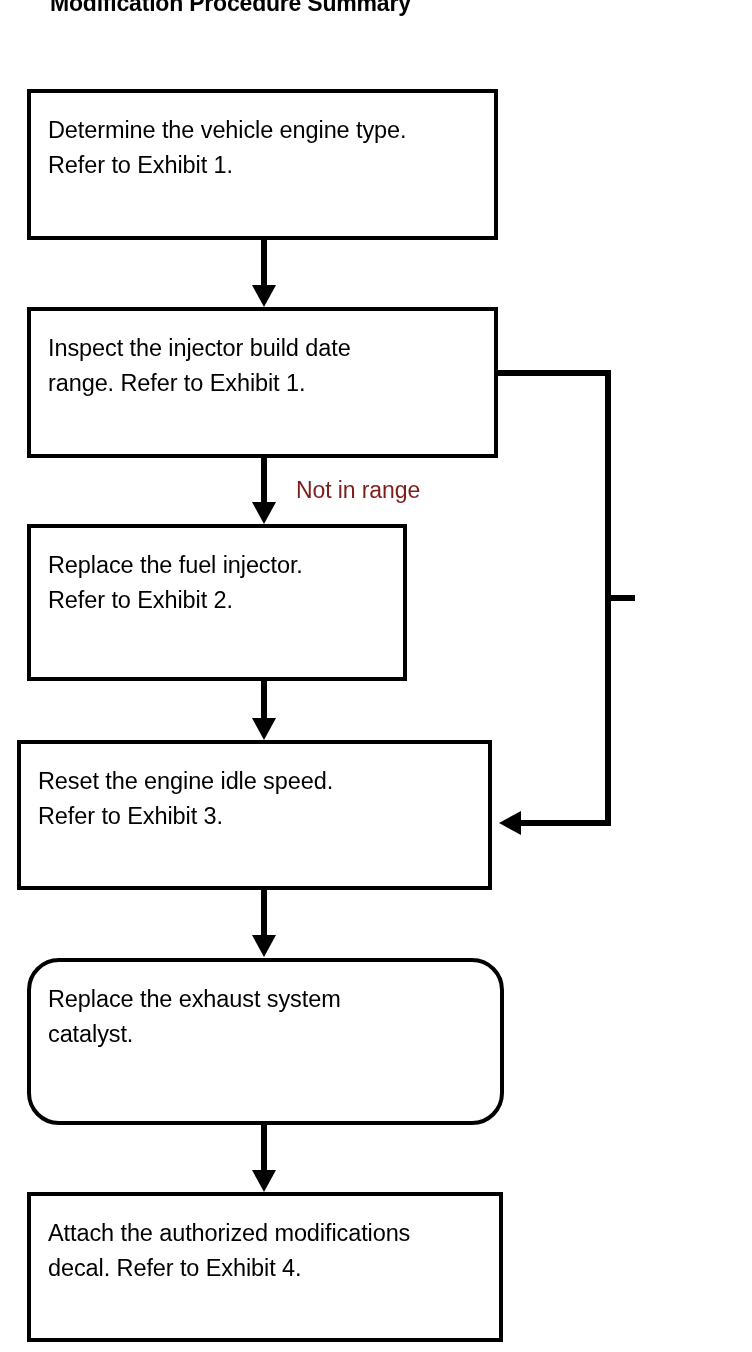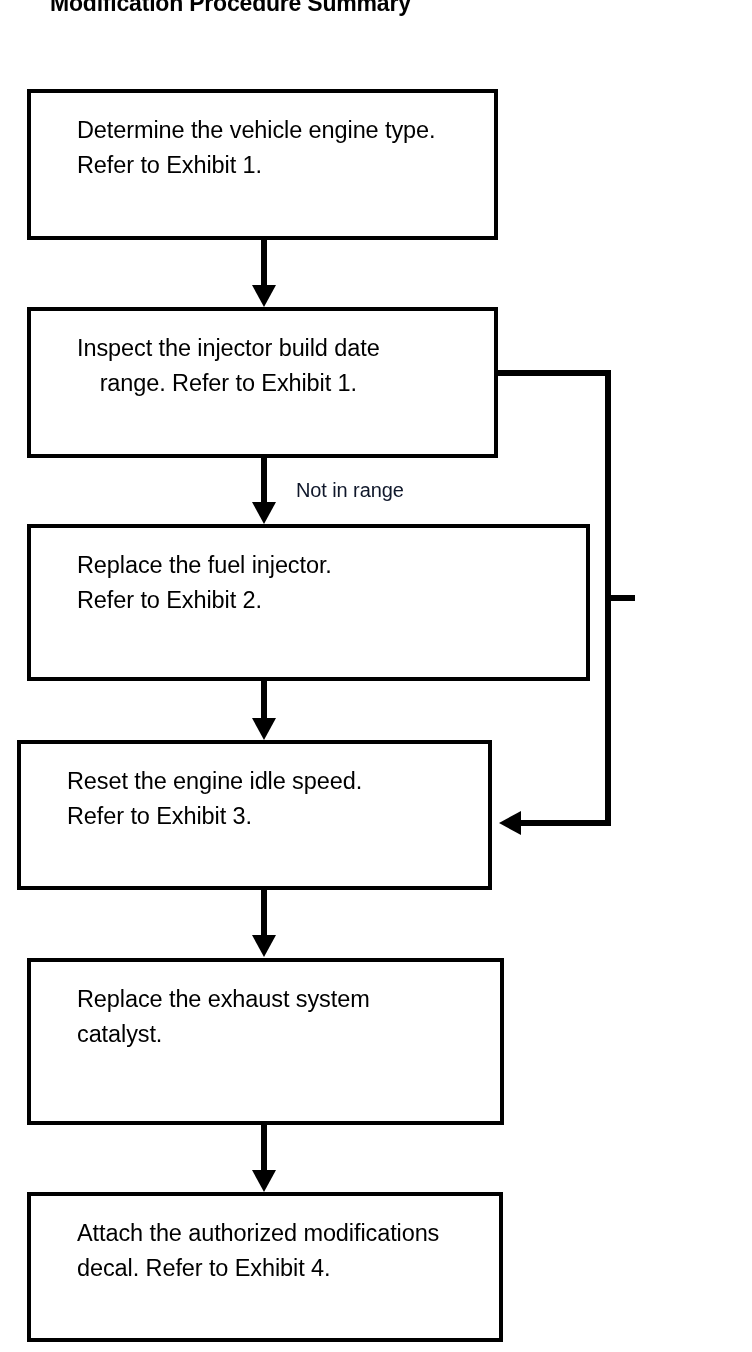--- a/index.html
+++ b/index.html
@@ -38,21 +38,20 @@
   }
   .node-text {
     position: absolute;
     left: 17px;
     top: 20px;
     font-size: 23.5px;
     line-height: 35px;
     letter-spacing: -0.1px;
     white-space: pre-line;
     color: #000000;
-    margin-left: 29px;
   }
   
   .vline {
     position: absolute;
     width: 6px;
     background: #000000;
   }
   .hline {
     position: absolute;
     height: 6px;
@@ -69,25 +68,25 @@
   .arrow-left {
     position: absolute;
     width: 0;
     height: 0;
     border-top: 12px solid transparent;
     border-bottom: 12px solid transparent;
     border-right: 22px solid #000000;
   }
   .edge-label {
     position: absolute;
-    font-size: 20px;
+    font-size: 23px;
     line-height: 32px;
     letter-spacing: -0.1px;
     white-space: pre-line;
-    color: #0f172a;
+    color: #7f1d1d;
   }
   .tick {
     position: absolute;
     height: 6px;
     background: #000000;
   }
 </style>
 </head>
 <body>
 
@@ -96,52 +95,52 @@
   <div id="chart-title">Modification Procedure Summary</div>
 
   <div class="node" style="left:27px; top:89px; width:471px; height:151px;">
     <div class="node-text">Determine the vehicle engine type.
 Refer to Exhibit 1.</div>
   </div>
 
   <div class="vline" style="left:261px; top:240px; height:48px;"></div>
   <div class="arrow-down" style="left:252px; top:285px;"></div>
 
-  <div class="node" style="left:27px; top:307px; width:471px; height:151px;text-align:center;">
+  <div class="node" style="left:27px; top:307px; width:471px; height:151px;">
     <div class="node-text">Inspect the injector build date
 range.  Refer to Exhibit 1.</div>
   </div>
 
   <div class="vline" style="left:261px; top:458px; height:48px;"></div>
   <div class="arrow-down" style="left:252px; top:502px;"></div>
   <div class="edge-label" style="left:296px; top:474px;">Not in range</div>
 
   <div class="hline" style="left:494px; top:370px; width:117px;"></div>
   <div class="vline" style="left:605px; top:370px; height:456px;"></div>
   <div class="hline" style="left:520px; top:820px; width:91px;"></div>
   <div class="arrow-left" style="left:499px; top:811px;"></div>
   <div class="tick" style="left:605px; top:595px; width:30px;"></div>
 
-  <div class="node" style="left:27px; top:524px; width:563px; height:157px;">
+  <div class="node" style="left:27px; top:524px; width:380px; height:157px;">
     <div class="node-text">Replace the fuel injector.
 Refer to Exhibit 2.</div>
   </div>
 
   <div class="vline" style="left:261px; top:681px; height:42px;"></div>
   <div class="arrow-down" style="left:252px; top:718px;"></div>
 
   <div class="node" style="left:17px; top:740px; width:475px; height:150px;">
     <div class="node-text">Reset the engine idle speed.
 Refer to Exhibit 3.</div>
   </div>
 
   <div class="vline" style="left:261px; top:890px; height:48px;"></div>
   <div class="arrow-down" style="left:252px; top:935px;"></div>
 
-  <div class="node" style="left:27px; top:958px; width:477px; height:167px;">
+  <div class="node" style="left:27px; top:958px; width:477px; height:167px;border-radius:32px;">
     <div class="node-text">Replace the exhaust system
 catalyst.</div>
   </div>
 
   <div class="vline" style="left:261px; top:1125px; height:48px;"></div>
   <div class="arrow-down" style="left:252px; top:1170px;"></div>
 
   <div class="node" style="left:27px; top:1192px; width:476px; height:150px;">
     <div class="node-text">Attach the authorized modifications
 decal.  Refer to Exhibit 4.</div>

